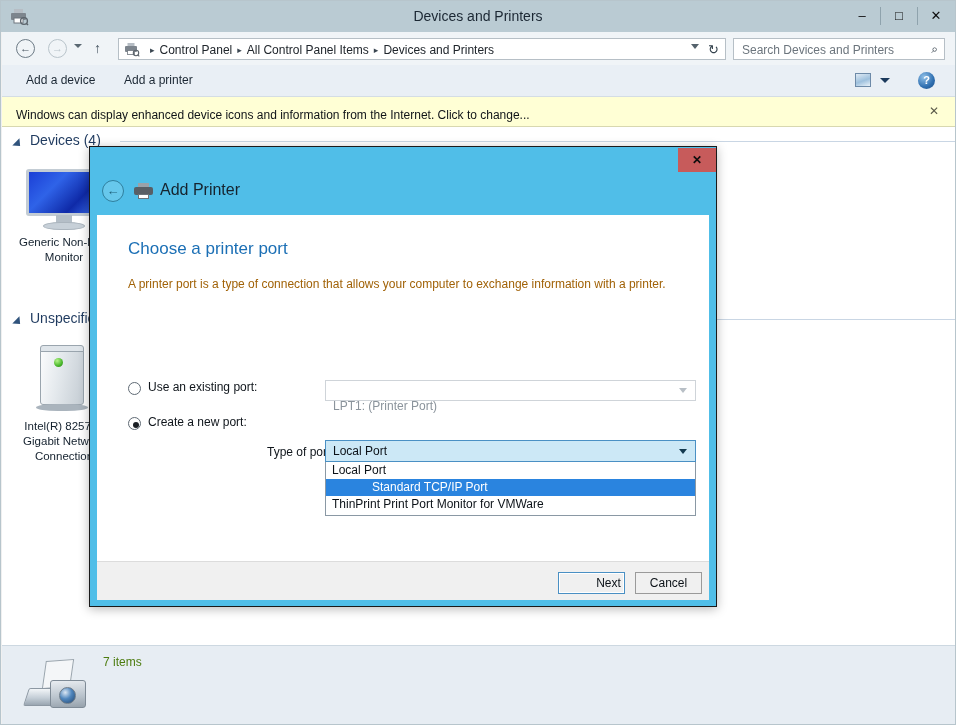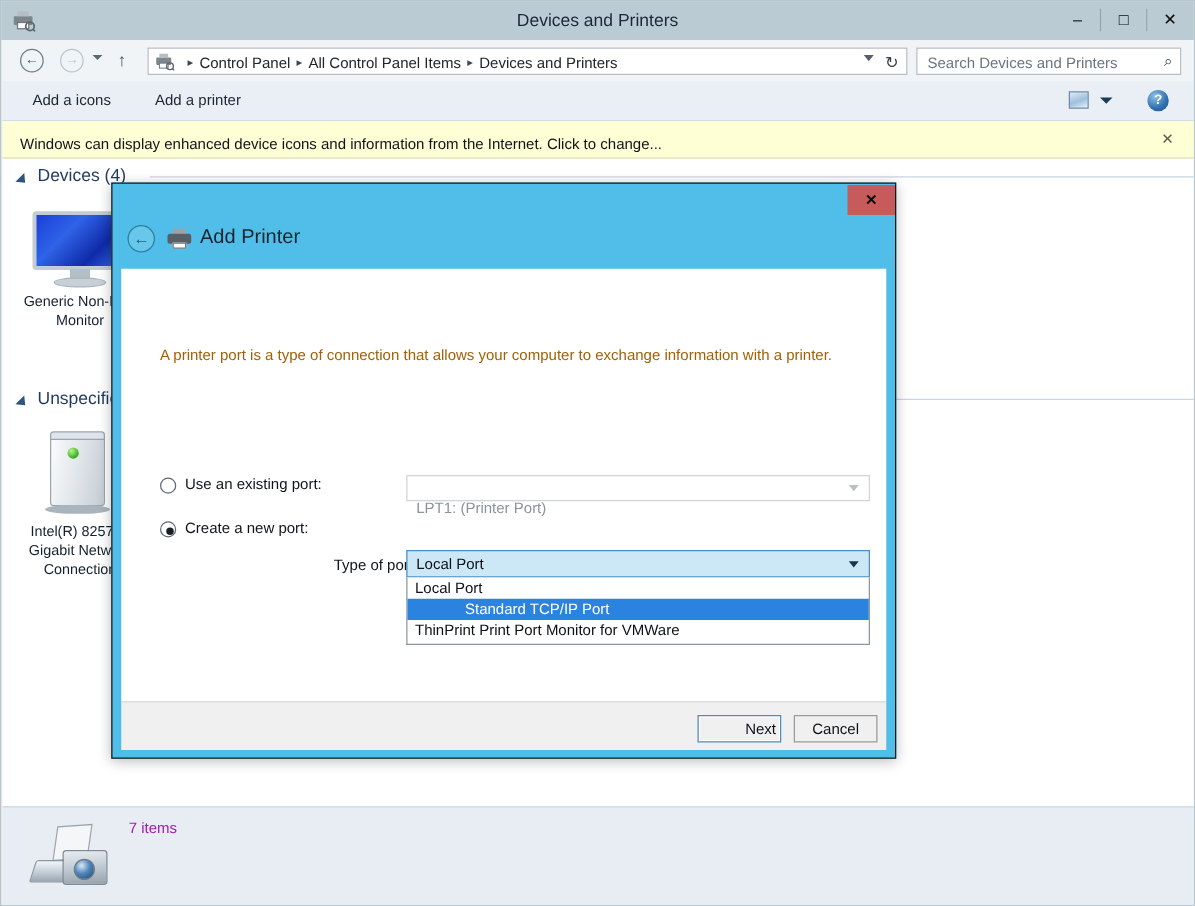--- a/index.html
+++ b/index.html
@@ -384,21 +384,21 @@
     position: absolute; left: 33px; top: 29px;
     width: 17px; height: 17px;
     border-radius: 50%;
     background: radial-gradient(circle at 35% 30%, #dbe7f3 0%, #4f86bd 45%, #23456e 100%);
     border: 1px solid #6d7b88;
     box-sizing: border-box;
   }
   #status-text {
     position: absolute; left: 101px; top: 9px;
     font-size: 12px;
-    color: #a21caf;
+    color: #4d7c0f;
   }
 
   
   #add-printer-dialog {
     position: absolute;
     left: 89px; top: 146px;
     width: 628px; height: 461px;
     background: #50bee8;
     border: 1px solid #1a1a1a;
     box-sizing: border-box;
@@ -653,21 +653,21 @@
       <div id="bc-refresh">↻</div>
     </div>
 
     <div id="search-box">
       <input id="search-input" type="text" placeholder="Search Devices and Printers" style="">
       <div id="search-icon">⌕</div>
     </div>
   </div>
 
   <div id="command-bar">
-    <div class="cmd-item" id="cmd-add-device">Add a icons</div>
+    <div class="cmd-item" id="cmd-add-device">Add a device</div>
     <div class="cmd-item" id="cmd-add-printer">Add a printer</div>
     <div id="view-icon"></div>
     <div id="view-caret"></div>
     <div id="help-icon">?</div>
   </div>
 
   <div id="notify-bar">
     <div id="notify-text">Windows can display enhanced device icons and information from the Internet. Click to change...</div>
     <div id="notify-close">✕</div>
   </div>
@@ -724,20 +724,21 @@
     <div id="dlg-back">←</div>
     <div id="dlg-printer-icon">
       <div class="pic-top"></div>
       <div class="pic-body"></div>
       <div class="pic-out"></div>
     </div>
     <div id="dlg-title">Add Printer</div>
   </div>
 
   <div id="dlg-body">
+    <div id="dlg-heading">Choose a printer port</div>
     <div id="dlg-desc">A printer port is a type of connection that allows your computer to exchange information with a printer.</div>
 
     <div class="radio-row" style="left:31px; top:165px;">
       <div class="radio-outer"></div>
       <div class="radio-label">Use an existing port:</div>
     </div>
 
     <div id="combo-existing">
       <div id="combo-existing-text">LPT1: (Printer Port)</div>
       <div id="combo-existing-caret"></div>

